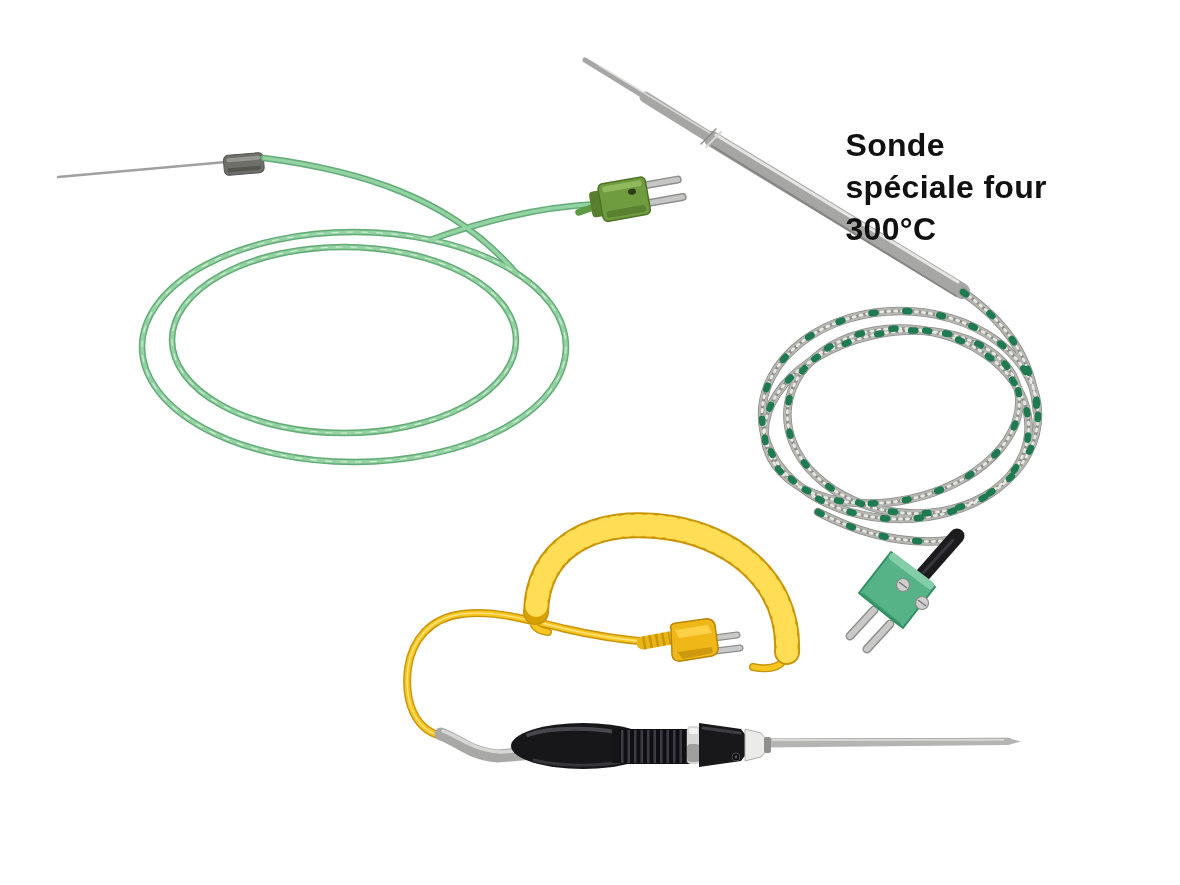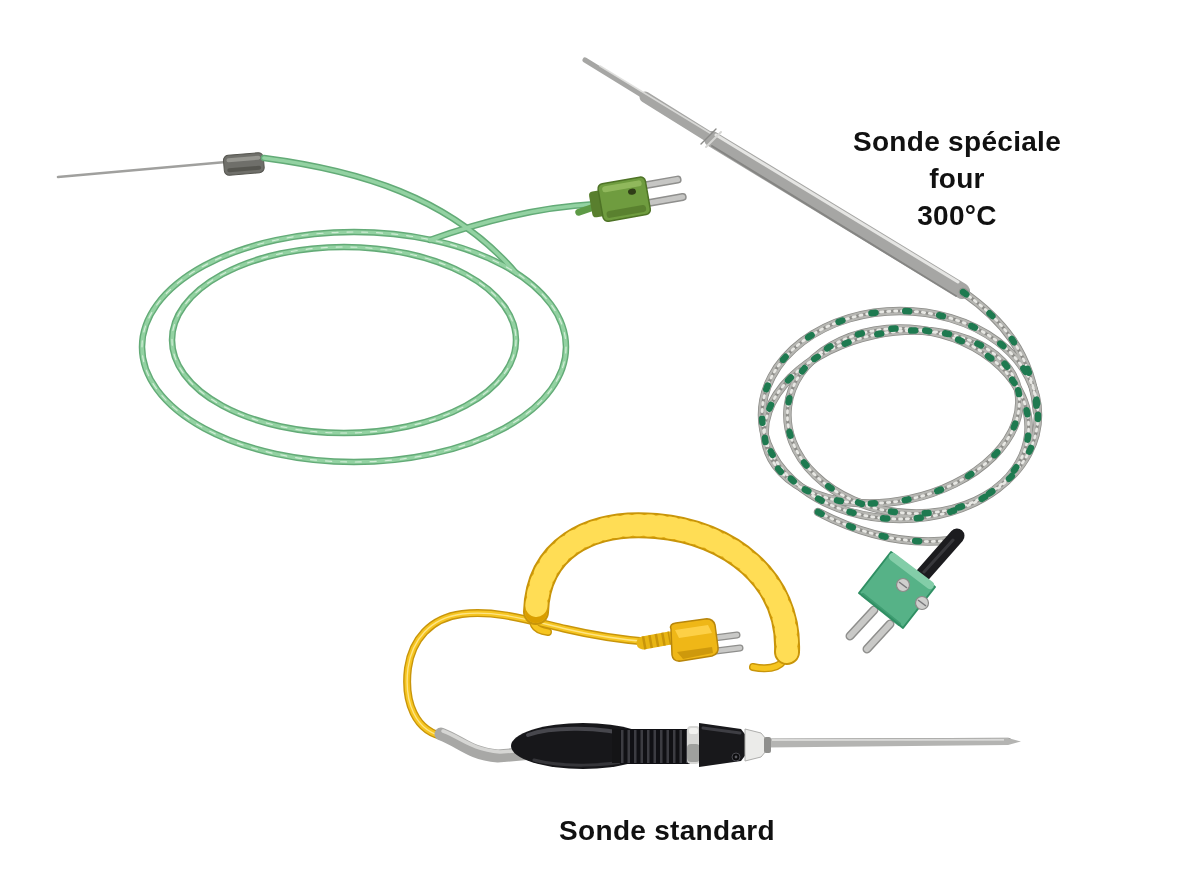--- a/index.html
+++ b/index.html
@@ -9,25 +9,24 @@
     overflow: hidden;
     position: relative;
     font-family: "Liberation Sans", sans-serif;
   }
   .stage { position: absolute; inset: 0; }
   .stage svg { position: absolute; left: 0; top: 0; }
   .probe-label {
     position: absolute;
     transform: translateX(-50%);
     font-weight: 700;
-    font-size: 28px;
+    font-size: 32px;
     line-height: 1.32;
     color: #111111;
     white-space: pre-line;
-    text-align: center;
     letter-spacing: 0.3px;
   }
   #label-high-temp { left: 340px; top: 480px; }
   #label-oven     { left: 957px; top: 124px; }
   #label-standard { left: 667px; top: 813px; }
 </style>
 </head>
 <body>
 
 <div class="stage">
@@ -215,14 +214,13 @@
         <circle cx="736" cy="757" r="4" fill="#0c0c0e" stroke="#4a4a50" stroke-width="1"></circle>
         <circle cx="736" cy="757" r="1.4" fill="#5a5a60"></circle>
         <path d="M745 729 L761 733 L766 739 L766 751 L761 757 L745 761 Z" fill="#ebebe9" stroke="#aeaeac" stroke-width="1"></path>
         <rect x="764" y="737" width="7" height="16" rx="2" fill="#8f8f8d"></rect>
       </g>
     </g>
   </svg>
 
   <div class="probe-label" id="label-oven">Sonde spéciale four
 300°C</div>
-  <div class="probe-label" id="label-standard">Sonde standard</div>
 </div>
 
 </body></html>

